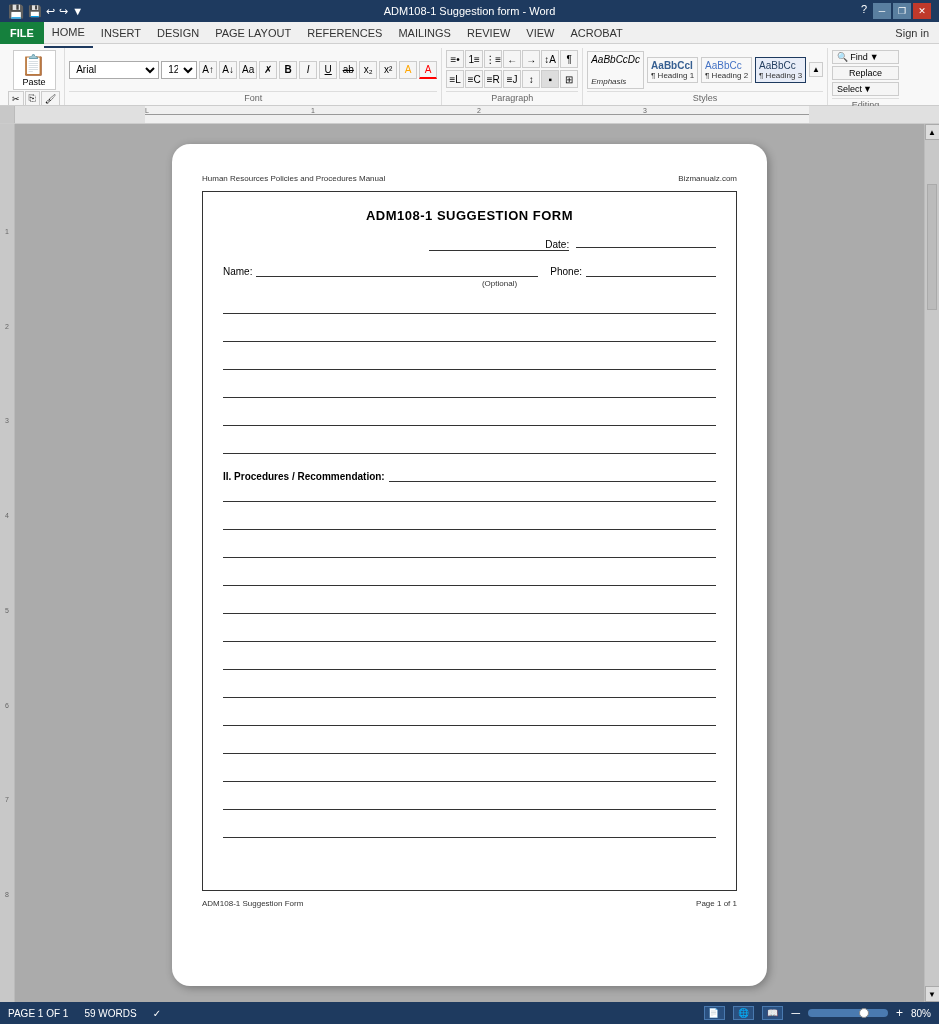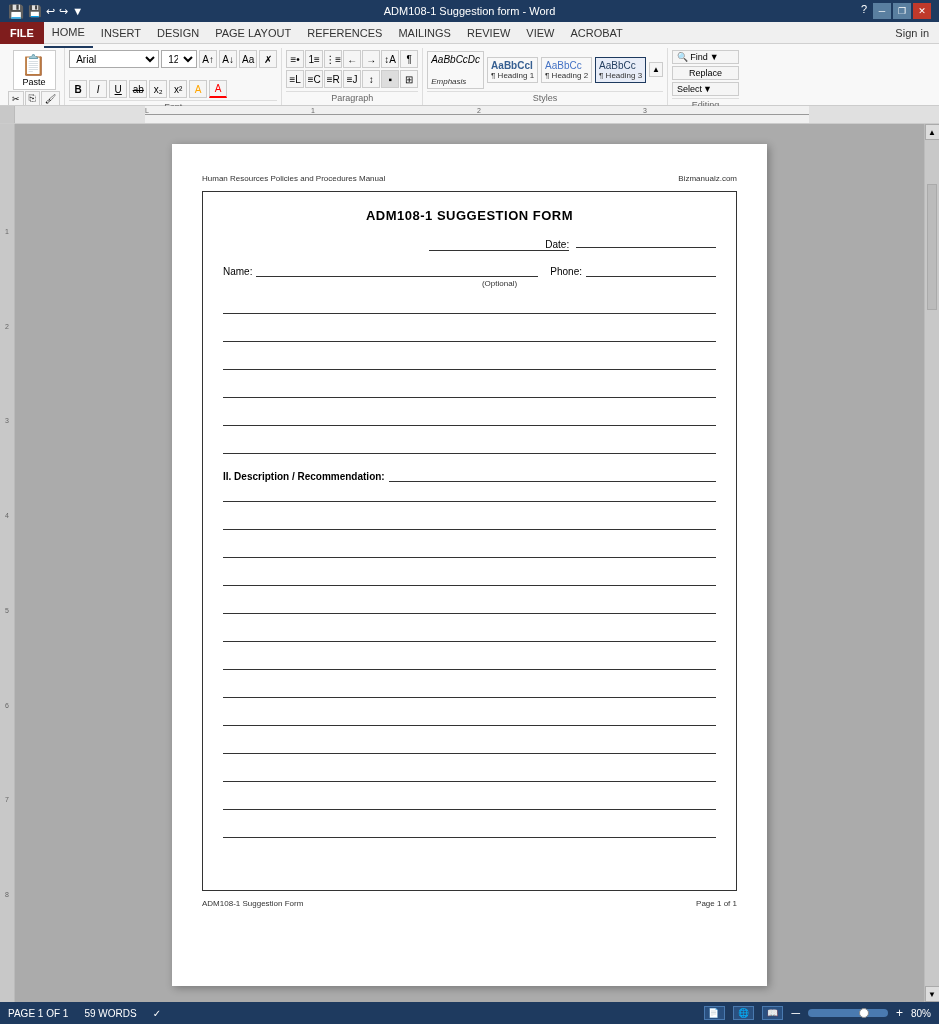--- a/index.html
+++ b/index.html
@@ -12,21 +12,21 @@
     }
     .titlebar-left { display: flex; align-items: center; gap: 4px; }
     .titlebar-controls { display: flex; gap: 2px; }
     .titlebar-btn { width: 18px; height: 16px; background: #5a7fa0; border: none; color: white; font-size: 9px; cursor: pointer; display: flex; align-items: center; justify-content: center; }
     .titlebar-btn.close { background: #c0392b; }
 
     
     .menubar {
       height: 22px; background: #f0f0f0; display: flex; align-items: center; border-bottom: 1px solid #d0d0d0;
     }
-    .menu-file { background: #7f1d1d; color: white; padding: 3px 10px; font-size: 11px; font-weight: bold; height: 22px; display: flex; align-items: center; }
+    .menu-file { background: #15803d; color: white; padding: 3px 10px; font-size: 11px; font-weight: bold; height: 22px; display: flex; align-items: center; }
     .menu-item { padding: 14px 8px; font-size: 11px; color: #333; cursor: pointer; height: 22px; display: flex; align-items: center; }
     .menu-item.active { border-bottom: 2px solid #1e3a5f; }
     .menu-signin { margin-left: auto; padding: 3px 10px; font-size: 11px; color: #333; }
 
     
     .ribbon {
       background: #f8f8f8; border-bottom: 1px solid #ccc; padding: 4px 4px 0 4px;
       display: flex; gap: 0; align-items: flex-start;
     }
     .ribbon-group {
@@ -46,21 +46,21 @@
     .ruler-area { height: 18px; background: #e8e8e8; border-bottom: 1px solid #ccc; display: flex; }
     .ruler-side { width: 15px; background: #c8c8c8; border-right: 1px solid #bbb; }
     .ruler-main { flex: 1; background: #e0e0e0; position: relative; overflow: hidden; }
     .ruler-white { position: absolute; left: 130px; right: 130px; top: 0; bottom: 0; background: #f0f0f0; }
 
     
     .content-area { display: flex; height: calc(1024px - 22px - 22px - 62px - 18px - 22px); background: #b8b8b8; }
     .side-ruler { width: 15px; background: #c8c8c8; border-right: 1px solid #bbb; position: relative; }
 
     .page-container { flex: 1; overflow: auto; display: flex; justify-content: center; padding: 20px 0; background: #ababab; }
-    .page { width: 595px; background: white; min-height: 842px; position: relative; padding: 30px; box-shadow: 2px 2px 8px rgba(0,0,0,0.3); }
+    .page { width: 595px; background: white; min-height: 842px; position: relative; padding: 30px; box-shadow: 2px 2px 8px rgba(0,0,0,0.3); border-radius: 18px; }
 
     
     .statusbar {
       height: 22px; background: #1e3a5f; color: white; display: flex; align-items: center;
       padding: 0 8px; font-size: 10px; gap: 16px;
     }
     .statusbar-right { margin-left: auto; display: flex; align-items: center; gap: 8px; }
 
     
     .doc-header { text-align: center; margin-bottom: 16px; }
@@ -136,21 +136,21 @@
           <button style="font-size:9px; border:1px solid #ccc; background:#f5f5f5; cursor:pointer; padding:1px 3px;">✂</button>
           <button style="font-size:9px; border:1px solid #ccc; background:#f5f5f5; cursor:pointer; padding:1px 3px;">⎘</button>
           <button style="font-size:9px; border:1px solid #ccc; background:#f5f5f5; cursor:pointer; padding:1px 3px;">🖌</button>
         </div>
       </div>
     </div>
     <div class="ribbon-group-label">Clipboard</div>
   </div>
 
   <div class="ribbon-group" style="padding: 2px 4px; min-width: 170px;">
-    <div style="display:flex; flex-direction:column; gap:12px; flex:1;">
+    <div style="display:flex; flex-direction:row; gap:2px; flex:1;">
       <div class="font-row">
         <select class="font-select">
           <option>Arial</option>
         </select>
         <select class="font-size-select">
           <option>12</option>
         </select>
         <button class="ribbon-small-btn">A↑</button>
         <button class="ribbon-small-btn">A↓</button>
         <button class="ribbon-small-btn">Aa</button>
@@ -301,21 +301,21 @@
         <div>
           <div class="write-line"></div>
           <div class="write-line"></div>
           <div class="write-line"></div>
           <div class="write-line"></div>
           <div class="write-line"></div>
           <div class="write-line"></div>
         </div>
 
         <div class="section-first-line section-gap">
-          <span class="label">II. Description / Recommendation:</span>
+          <span class="label">II. Procedures / Recommendation:</span>
           <span style="border-bottom:1px solid #333; flex:1; display:block; height:12px;"></span>
         </div>
         <div>
           <div class="write-line"></div>
           <div class="write-line"></div>
           <div class="write-line"></div>
           <div class="write-line"></div>
           <div class="write-line"></div>
           <div class="write-line"></div>
           <div class="write-line"></div>

